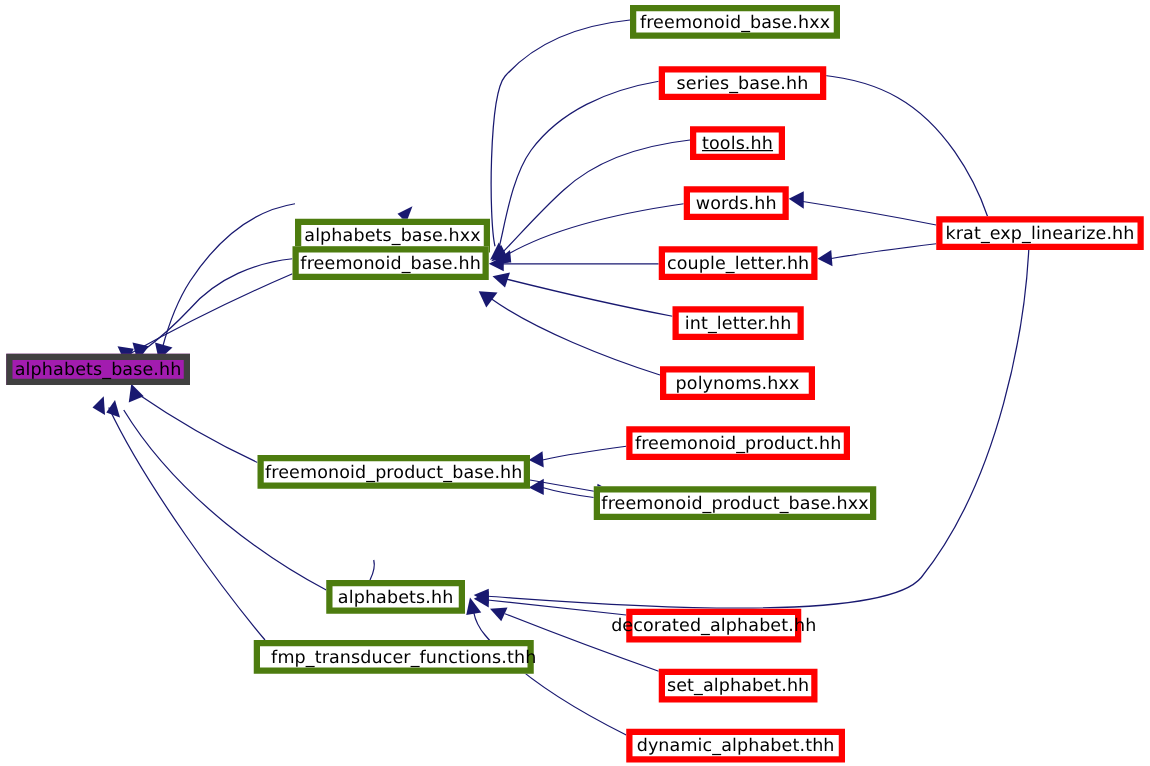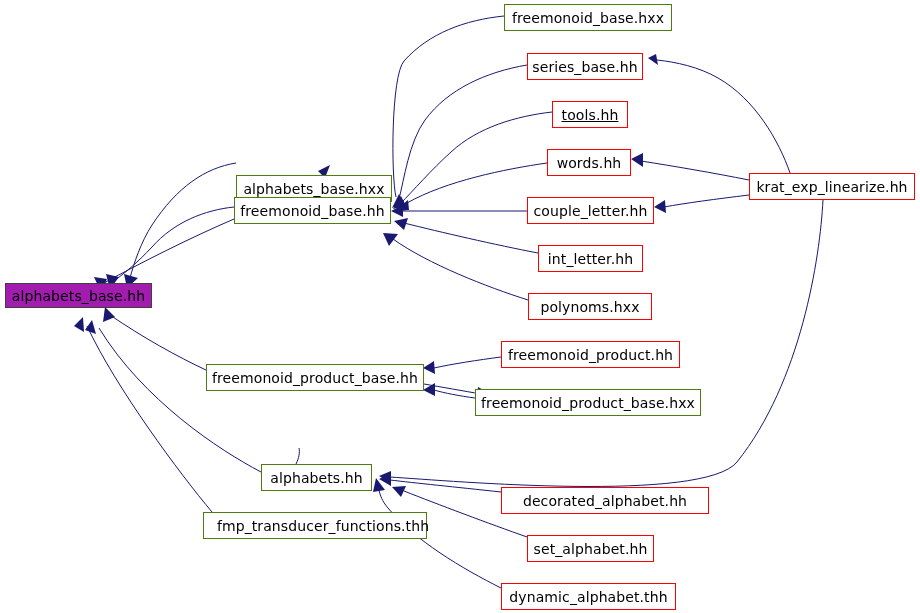--- a/index.html
+++ b/index.html
@@ -30,21 +30,21 @@
     stroke-width: 1;
   }
   .arrow-head {
     fill: #191970;
     stroke: none;
   }
   .graph-node {
     position: absolute;
     box-sizing: border-box;
     background: #ffffff;
-    border: 1px solid #4d7c0f;
+    border: 5px solid #4d7c0f;
     display: flex;
     align-items: center;
     justify-content: center;
     white-space: nowrap;
     font-size: 14px;
     color: #000000;
     letter-spacing: 0.1px;
     line-height: 1;
   }
   .graph-node.red {
@@ -173,21 +173,21 @@
       </div>
       <div class="graph-node" style="left: 236px; top: 148px; width: 156px; height: 27px; margin-top: 27px;">
         <span class="node-label">alphabets_base.hxx</span>
       </div>
       <div class="graph-node" style="left: 234px; top: 197px; width: 157px; height: 27px;">
         <span class="node-label">freemonoid_base.hh</span>
       </div>
       <div class="graph-node" style="left: 504px; top: 4px; width: 168px; height: 27px;">
         <span class="node-label">freemonoid_base.hxx</span>
       </div>
-      <div class="graph-node red" style="left: 527px; top: 53px; width: 116px; height: 27px;">
+      <div class="graph-node red" style="left: 527px; top: 53px; width: 134px; height: 27px;">
         <span class="node-label">series_base.hh</span>
       </div>
       <div class="graph-node red" style="left: 552px; top: 101px; width: 76px; height: 27px; text-decoration: underline;">
         <span class="node-label">tools.hh</span>
       </div>
       <div class="graph-node red" style="left: 547px; top: 149px; width: 84px; height: 27px;">
         <span class="node-label">words.hh</span>
       </div>
       <div class="graph-node red" style="left: 527px; top: 197px; width: 127px; height: 27px;">
         <span class="node-label">couple_letter.hh</span>
@@ -209,21 +209,21 @@
       </div>
       <div class="graph-node" style="left: 475px; top: 389px; width: 226px; height: 27px;">
         <span class="node-label">freemonoid_product_base.hxx</span>
       </div>
       <div class="graph-node" style="left: 261px; top: 464px; width: 111px; height: 27px;">
         <span class="node-label">alphabets.hh</span>
       </div>
       <div class="graph-node" style="left: 203px; top: 512px; width: 224px; height: 27px; padding-left: 16px;">
         <span class="node-label">fmp_transducer_functions.thh</span>
       </div>
-      <div class="graph-node red" style="left: 501px; top: 487px; width: 208px; height: 27px;">
+      <div class="graph-node red" style="left: 501px; top: 487px; width: 140px; height: 27px;">
         <span class="node-label">decorated_alphabet.hh</span>
       </div>
       <div class="graph-node red" style="left: 527px; top: 535px; width: 127px; height: 27px;">
         <span class="node-label">set_alphabet.hh</span>
       </div>
       <div class="graph-node red" style="left: 501px; top: 583px; width: 175px; height: 27px;">
         <span class="node-label">dynamic_alphabet.thh</span>
       </div>
     </div>
 

